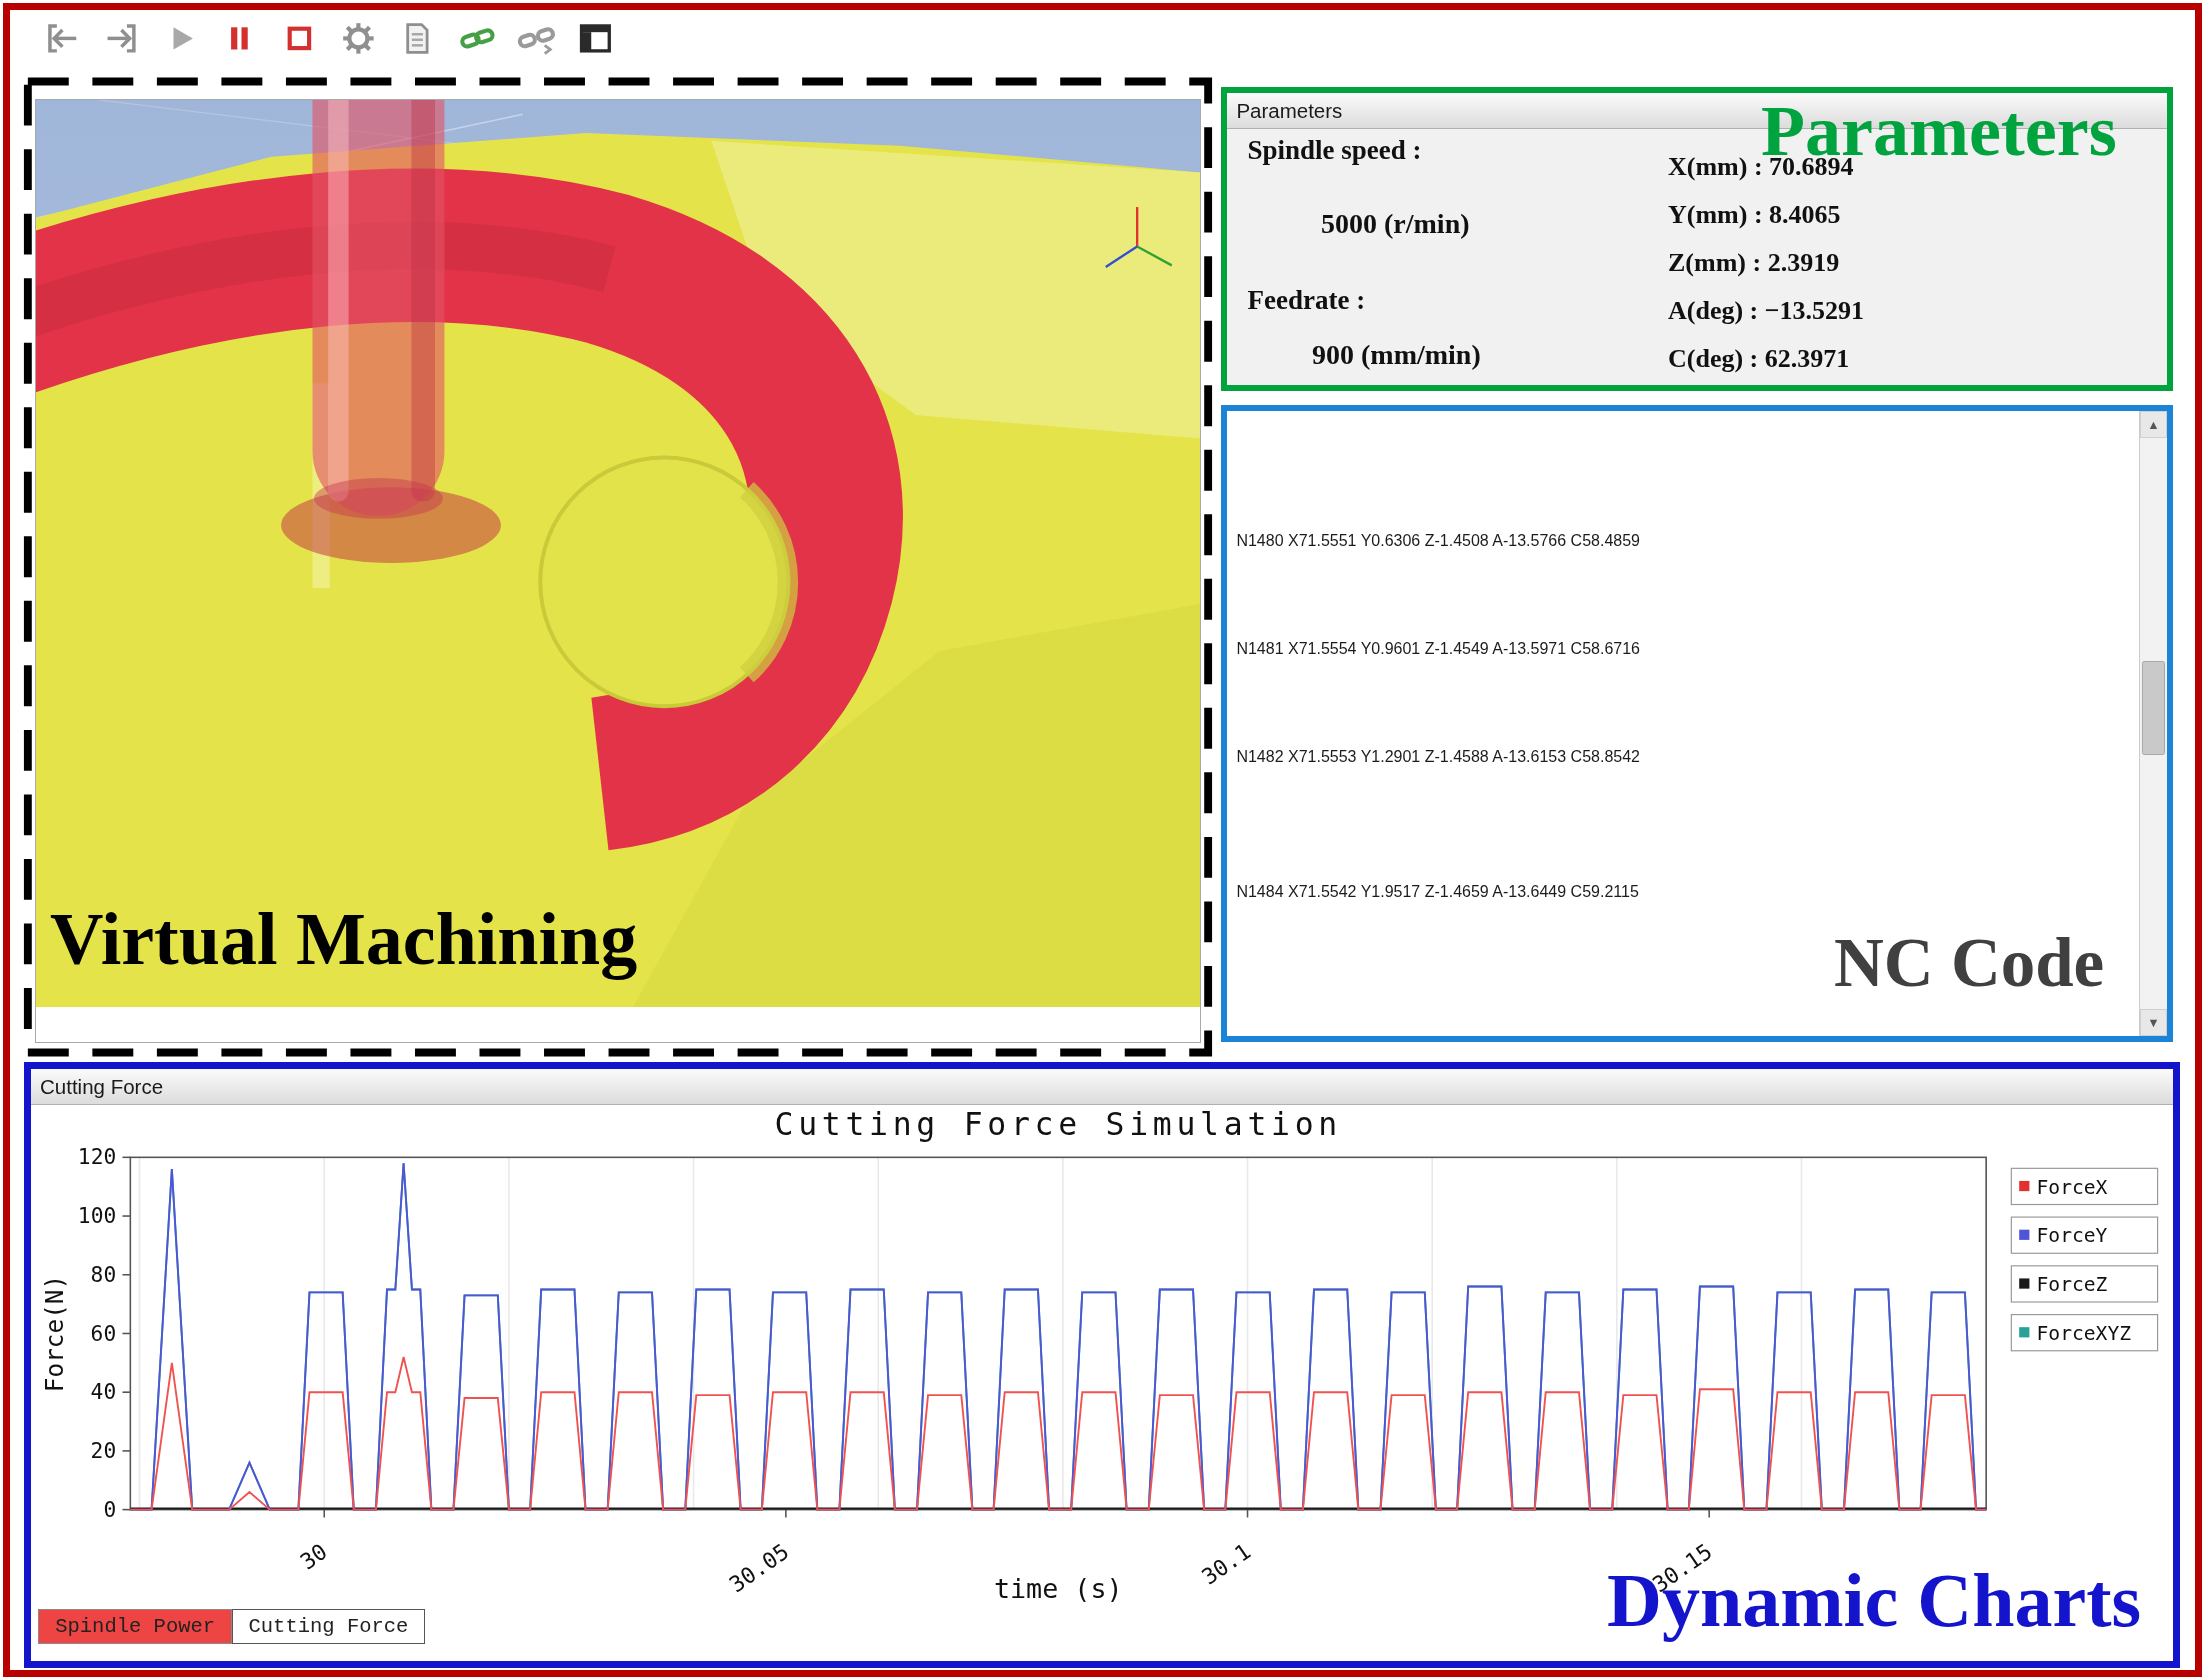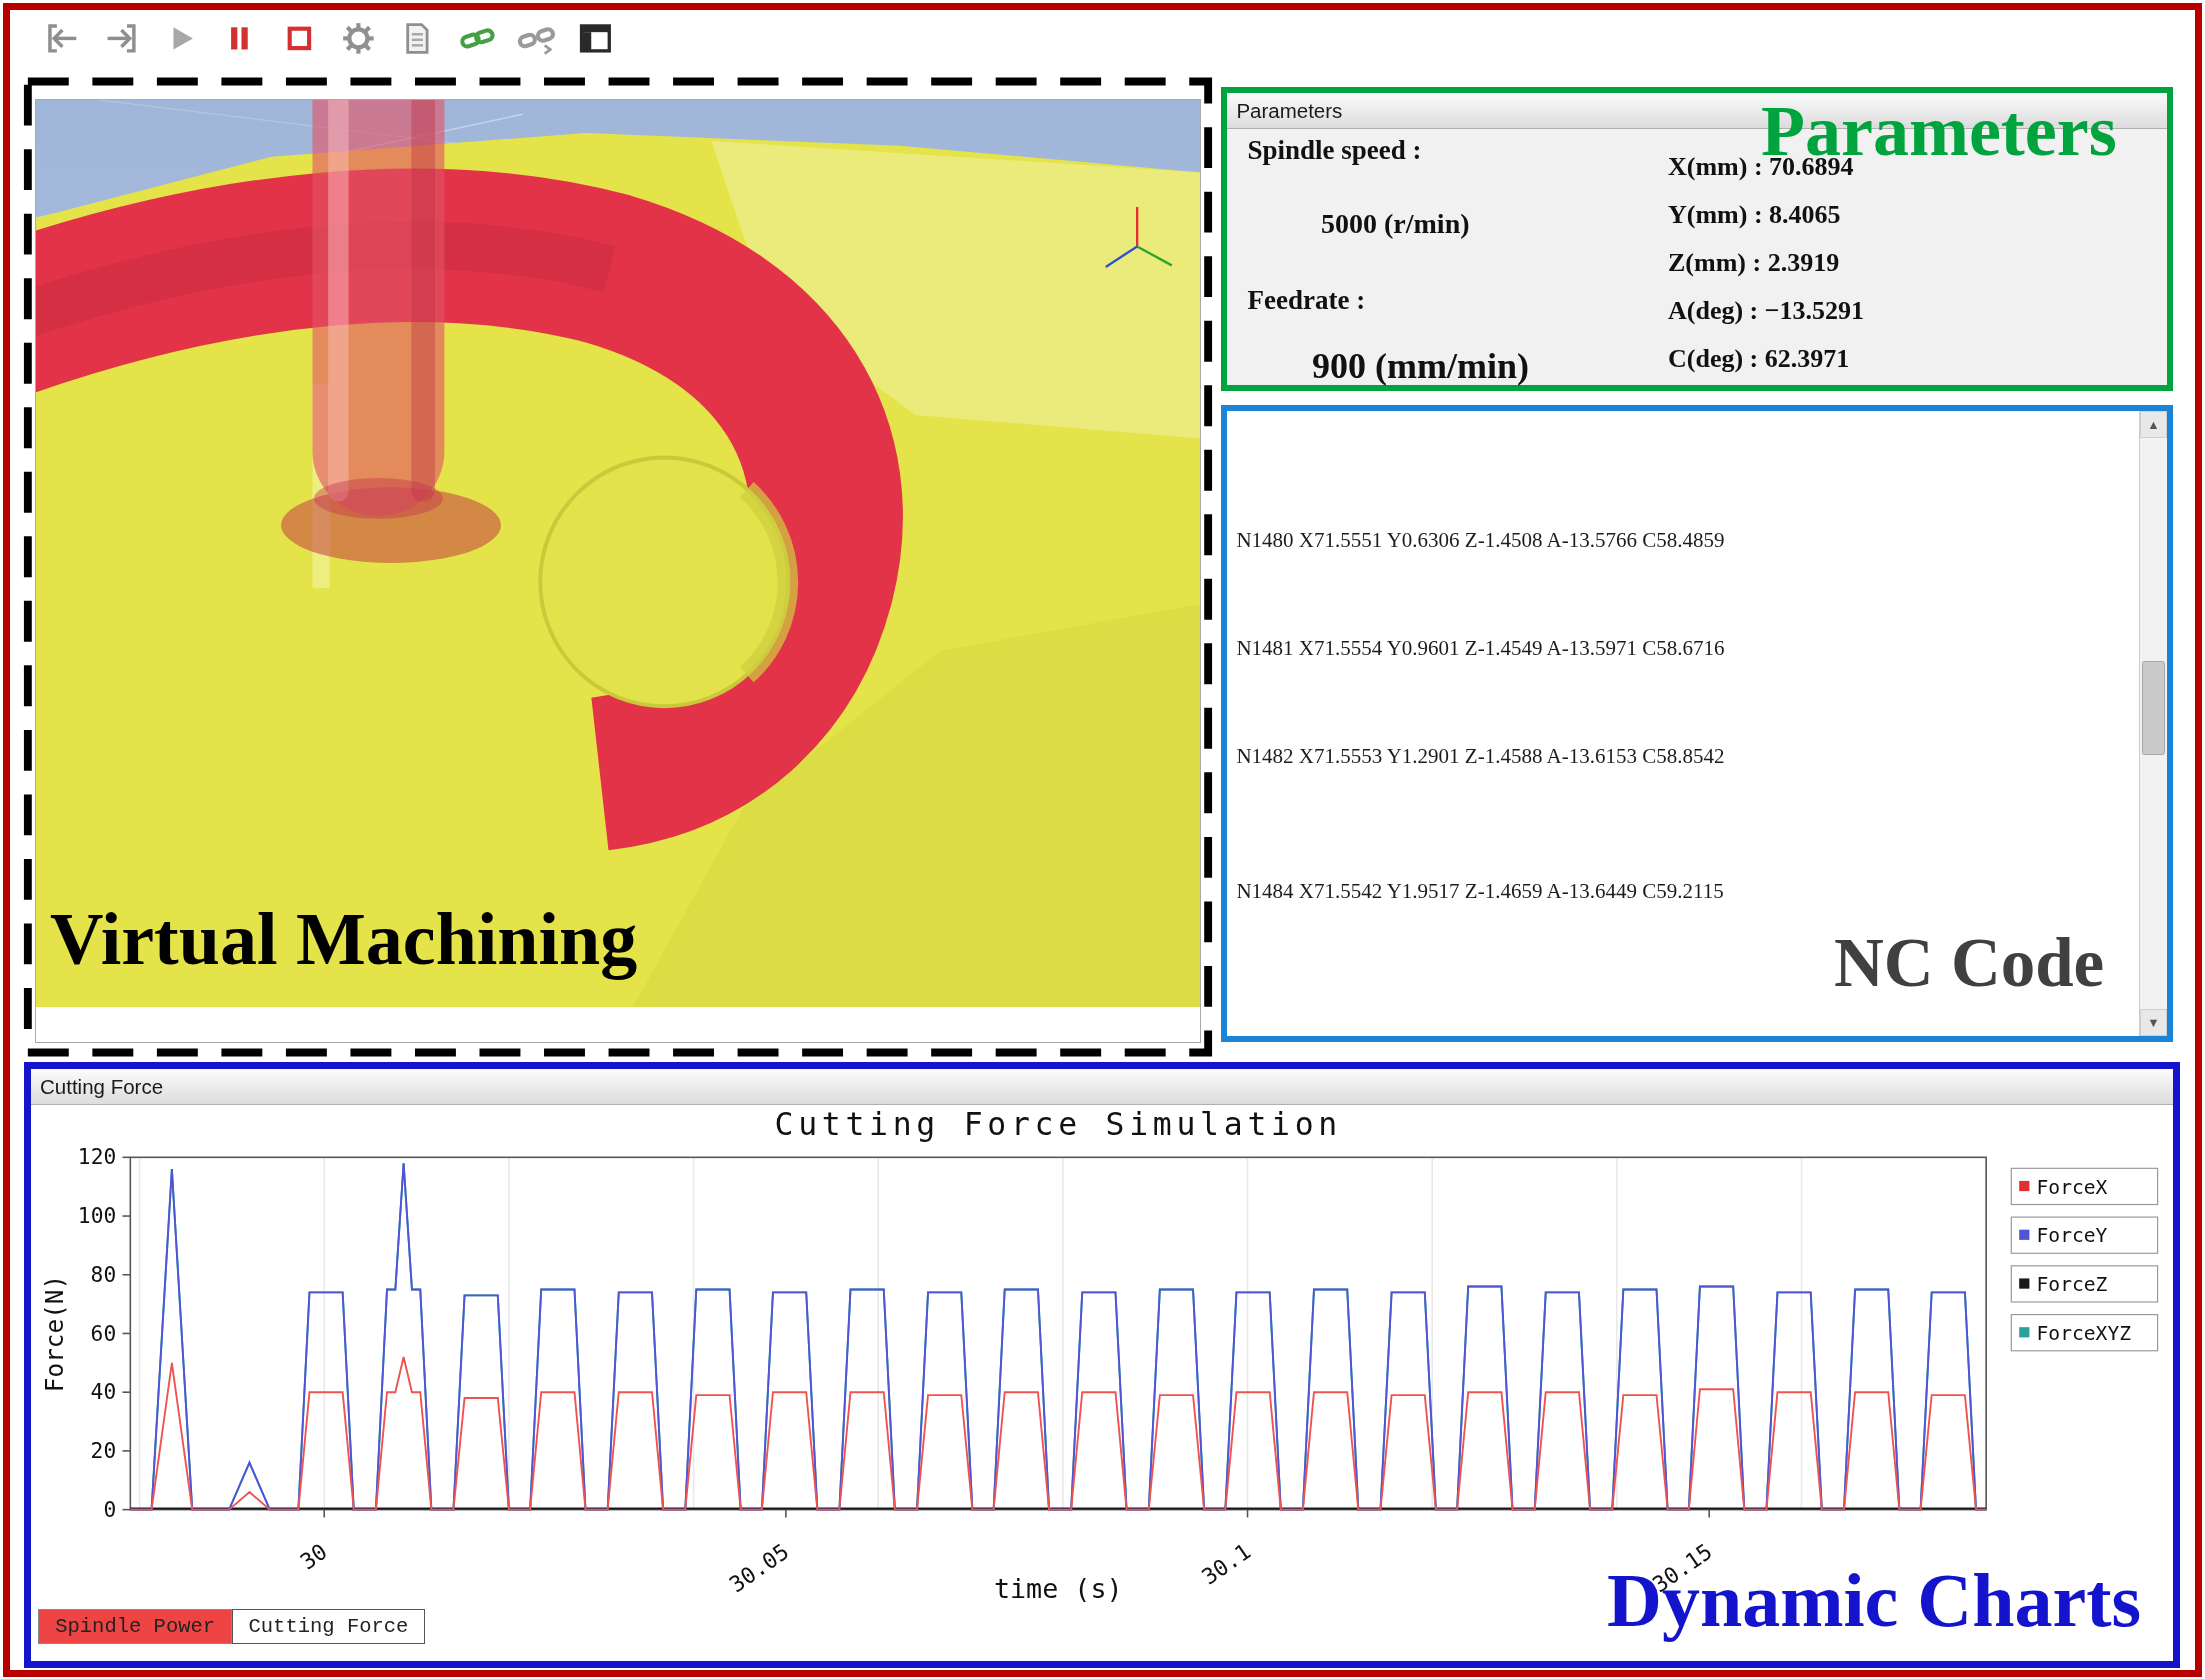--- a/index.html
+++ b/index.html
@@ -21,22 +21,22 @@
   .vm-label{position:absolute;left:50px;top:897px;font-family:"Liberation Serif",serif;font-weight:bold;font-size:74px;color:#000;z-index:25;}
 
   .params-panel{position:absolute;left:1221px;top:87px;width:952px;height:304px;border:6.3px solid #00a33e;background:#f1f1f1;z-index:5;}
   .params-body{position:relative;height:calc(100% - 36px);font-family:"Liberation Serif",serif;font-weight:bold;color:#111;}
   .p-abs{position:absolute;}
   .axes-list{position:absolute;left:441px;top:14px;}
   .axes-list .axis-row{height:48px;display:flex;align-items:center;font-size:26px;}
   .params-label{position:absolute;left:1761px;top:90px;font-family:"Liberation Serif",serif;font-weight:bold;font-size:72px;color:#00a33e;z-index:30;}
 
   .nc-panel{position:absolute;left:1221px;top:405px;width:952px;height:637px;border:6.3px solid #1b84d6;background:#fff;z-index:5;}
-  .nc-lines{position:absolute;left:0;top:0;bottom:0;right:30px;padding:7.9px 0 0 9.4px;font-family:Liberation Serif, serif;
-    font-size:21px;line-height:27px;color:#1c1c1c;overflow:hidden;white-space:pre;}
+  .nc-lines{position:absolute;left:0;top:0;bottom:0;right:30px;padding:7.9px 0 0 9.4px;font-family:Liberation Sans, sans-serif;
+    font-size:16px;line-height:27px;color:#1c1c1c;overflow:hidden;white-space:pre;}
   .nc-scrollbar{position:absolute;top:0;right:0;bottom:0;width:28px;background:#f2f2f2;border-left:0.8px solid #ccc;}
   .nc-scroll-btn{position:absolute;left:0;width:100%;height:27px;display:flex;align-items:center;justify-content:center;
     font-size:12.6px;color:#555;background:#e8e8e8;border:0.8px solid #cfcfcf;cursor:pointer;}
   .nc-scroll-up{top:0;}
   .nc-scroll-down{bottom:0;}
   .nc-thumb{position:absolute;left:2.4px;right:2.4px;top:40%;height:15%;background:#c9c9c9;border:0.8px solid #a8a8a8;border-radius:2.4px;cursor:grab;}
   .nc-label{position:absolute;left:1834px;top:924px;font-family:"Liberation Serif",serif;font-weight:bold;font-size:69px;color:#404040;z-index:30;}
 
   .chart-panel{position:absolute;left:23.6px;top:1062px;width:2156px;height:606px;border:7px solid #1414cc;background:#fff;z-index:5;}
   #chart-svg{position:absolute;left:4.7px;top:38px;}
@@ -174,21 +174,21 @@
   <div class="vm-label">Virtual Machining</div>
 
   <section class="params-panel">
     <div class="panel-titlebar">
       <span>Parameters</span>
     </div>
     <div class="params-body">
       <div class="p-abs" style="left:20.5px;top:6px;font-size:27px;">Spindle speed :</div>
       <div class="p-abs" style="left:94px;top:79px;font-size:28px;">5000 (r/min)</div>
       <div class="p-abs" style="left:20.5px;top:140px;font-size:27px;margin-top:16px;">Feedrate :</div>
-      <div class="p-abs" style="left:85px;top:216px;font-size:36px;">900 (mm/min)</div>
+      <div class="p-abs" style="left:85px;top:210px;font-size:28px;">900 (mm/min)</div>
       <div class="axes-list">
 
           <div class="axis-row">X(mm) : 70.6894</div>
 
           <div class="axis-row">Y(mm) : 8.4065</div>
 
           <div class="axis-row">Z(mm) : 2.3919</div>
 
           <div class="axis-row">A(deg) : −13.5291</div>
 

